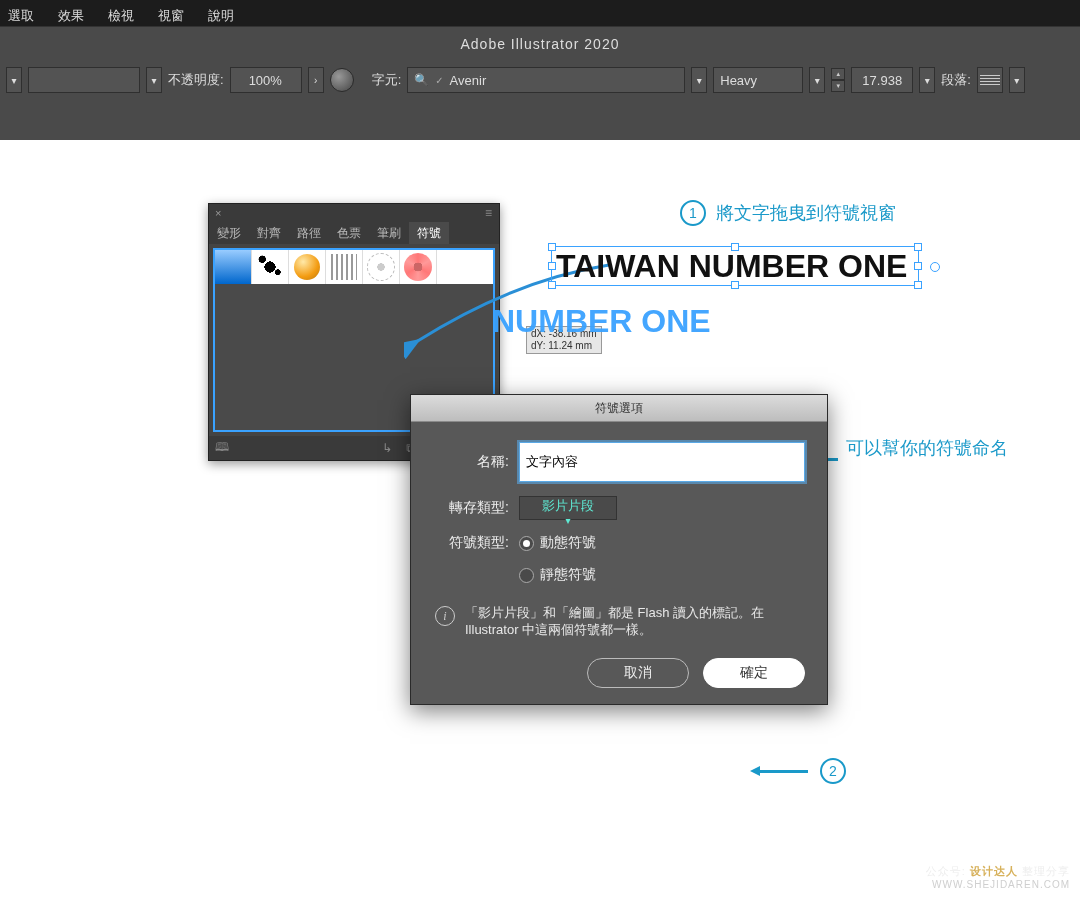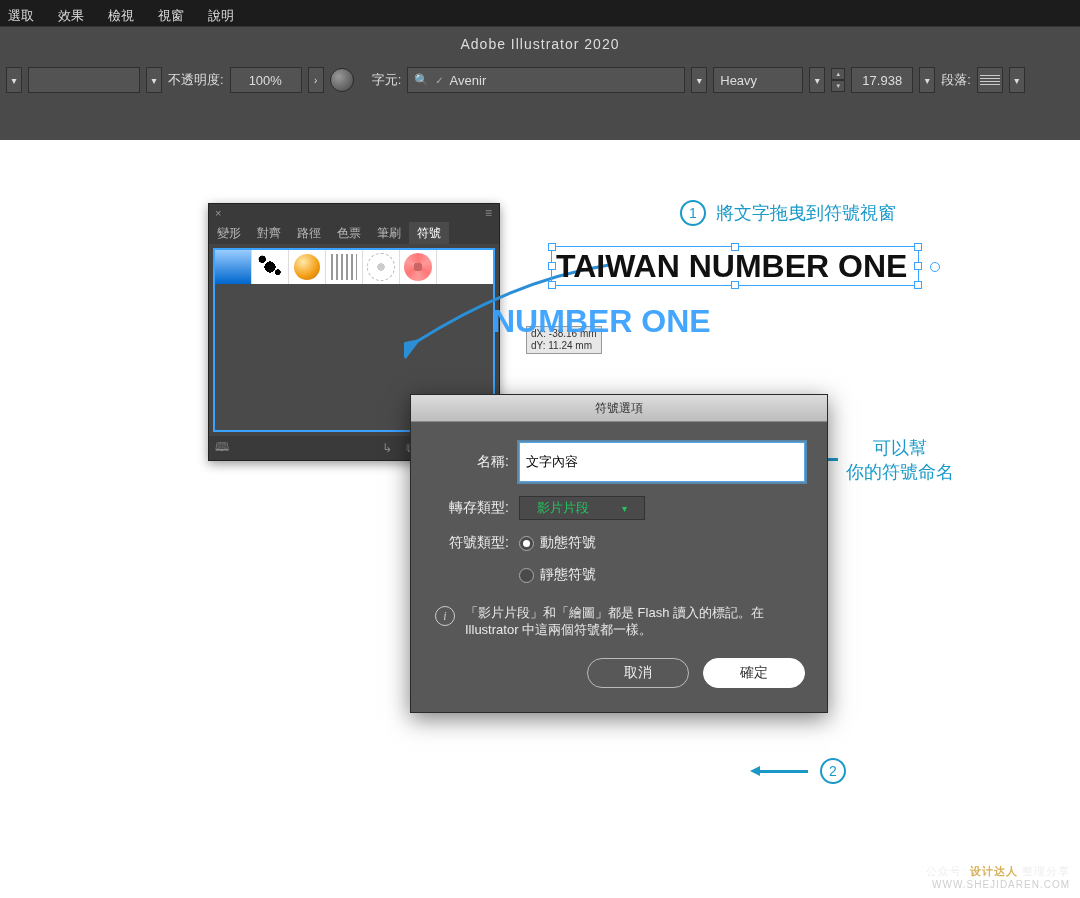--- a/index.html
+++ b/index.html
@@ -67,30 +67,30 @@
   .anno-line{border-top:3px solid #1a99c9;position:absolute;}
   .anno-arrowhead{position:absolute;width:0;height:0;border-top:5px solid transparent;border-bottom:5px solid transparent;border-right:10px solid #1a99c9;}
 
   
   .dialog{position:absolute;left:410px;top:394px;width:416px;background:#585858;color:#eee;border:1px solid #2a2a2a;box-shadow:0 6px 22px rgba(0,0,0,.5);font-size:14px;}
   .dialog-title{height:26px;background:linear-gradient(#dcdcdc,#bdbdbd);color:#333;display:flex;align-items:center;justify-content:center;font-size:12px;border-bottom:1px solid #8a8a8a;}
   .dialog-body{padding:20px 22px 18px 22px;}
   .row{display:flex;align-items:center;margin-bottom:14px;}
   .lbl{width:76px;text-align:right;margin-right:10px;color:#eee;}
   .txt-input{flex:1;height:22px;background:#fff;color:#000;border:1px solid #5aa9e6;padding:8px 6px;font-size:13px;box-shadow:0 0 0 2px rgba(90,169,230,.6);}
-  .sel-input{width:90px;height:22px;background:#4a4a4a;border:1px solid #333;color:#22c55e;display:flex;align-items:center;justify-content:space-between;padding:0 17px;font-size:13px;}
+  .sel-input{width:90px;height:22px;background:#4a4a4a;border:1px solid #333;color:#5eead4;display:flex;align-items:center;justify-content:space-between;padding:0 3px;font-size:13px;flex-direction:column;}
   .radio{width:13px;height:13px;border-radius:50%;border:1px solid #aaa;display:inline-flex;align-items:center;justify-content:center;margin-right:6px;background:#4a4a4a;}
   .radio.checked::after{content:"";width:7px;height:7px;background:#fff;border-radius:50%;}
   .reg-icon{display:inline-grid;grid-template-columns:repeat(3,6px);grid-template-rows:repeat(3,6px);gap:2px;}
   .reg-icon span{border:1px solid #ccc;}
   .reg-icon span.c{background:#ccc;}
   .chk{width:13px;height:13px;border:1px solid #aaa;margin-right:8px;background:#4a4a4a;}
   .info-box{display:flex;gap:10px;font-size:13px;line-height:17px;color:#e8e8e8;margin-top:10px;padding:6px 2px 2px 2px;}
   .info-i{width:18px;height:18px;border:1.5px solid #ccc;border-radius:50%;display:flex;align-items:center;justify-content:center;font-size:12px;font-style:italic;font-family:serif;color:#ccc;flex:none;margin-top:2px;}
-  .dialog-buttons{display:flex;justify-content:flex-end;gap:14px;padding:0 22px 24px 22px;}
+  .dialog-buttons{display:flex;justify-content:flex-end;gap:14px;padding:0 22px 16px 22px;}
   .btn{width:100px;height:28px;border-radius:16px;display:flex;align-items:center;justify-content:center;font-size:14px;}
   .btn-cancel{border:1.5px solid #bbb;color:#eee;background:transparent;}
   .btn-ok{background:#fff;color:#333;border:1px solid #fff;}
 
   
   .wm{position:absolute;right:10px;bottom:6px;text-align:right;color:#ddd;font-size:11px;line-height:14px;letter-spacing:1px;}
   .wm .l1{color:#eee;}
   .wm .brand{color:#d7b15b;font-weight:bold;}
   .wm .l2{color:#cfcfcf;font-size:10px;}
 </style>
@@ -228,21 +228,21 @@
 <div class="sel-text">TAIWAN NUMBER ONE</div>
 <div class="ghost-text">NUMBER ONE</div>
 
 <div class="anno" style="left:680px;top:200px">
   <span class="circ-num">1</span>
   <span>將文字拖曳到符號視窗</span>
 </div>
 
 <div class="anno-arrowhead" style="left:792px;top:454px"></div>
 <div class="anno-line" style="left:802px;top:458px;width:36px"></div>
-<div class="anno" style="left:846px;top:436px;flex-direction:column;align-items:center;gap:0;">
+<div class="anno" style="left:846px;top:436px;flex-direction:row;align-items:flex-end;gap:0;">
   <span>可以幫</span>
   <span>你的符號命名</span>
 </div>
 
 <div class="anno-arrowhead" style="left:750px;top:766px"></div>
 <div class="anno-line" style="left:760px;top:770px;width:48px"></div>
 <div class="anno" style="left:820px;top:758px">
   <span class="circ-num">2</span>
 </div>
 

